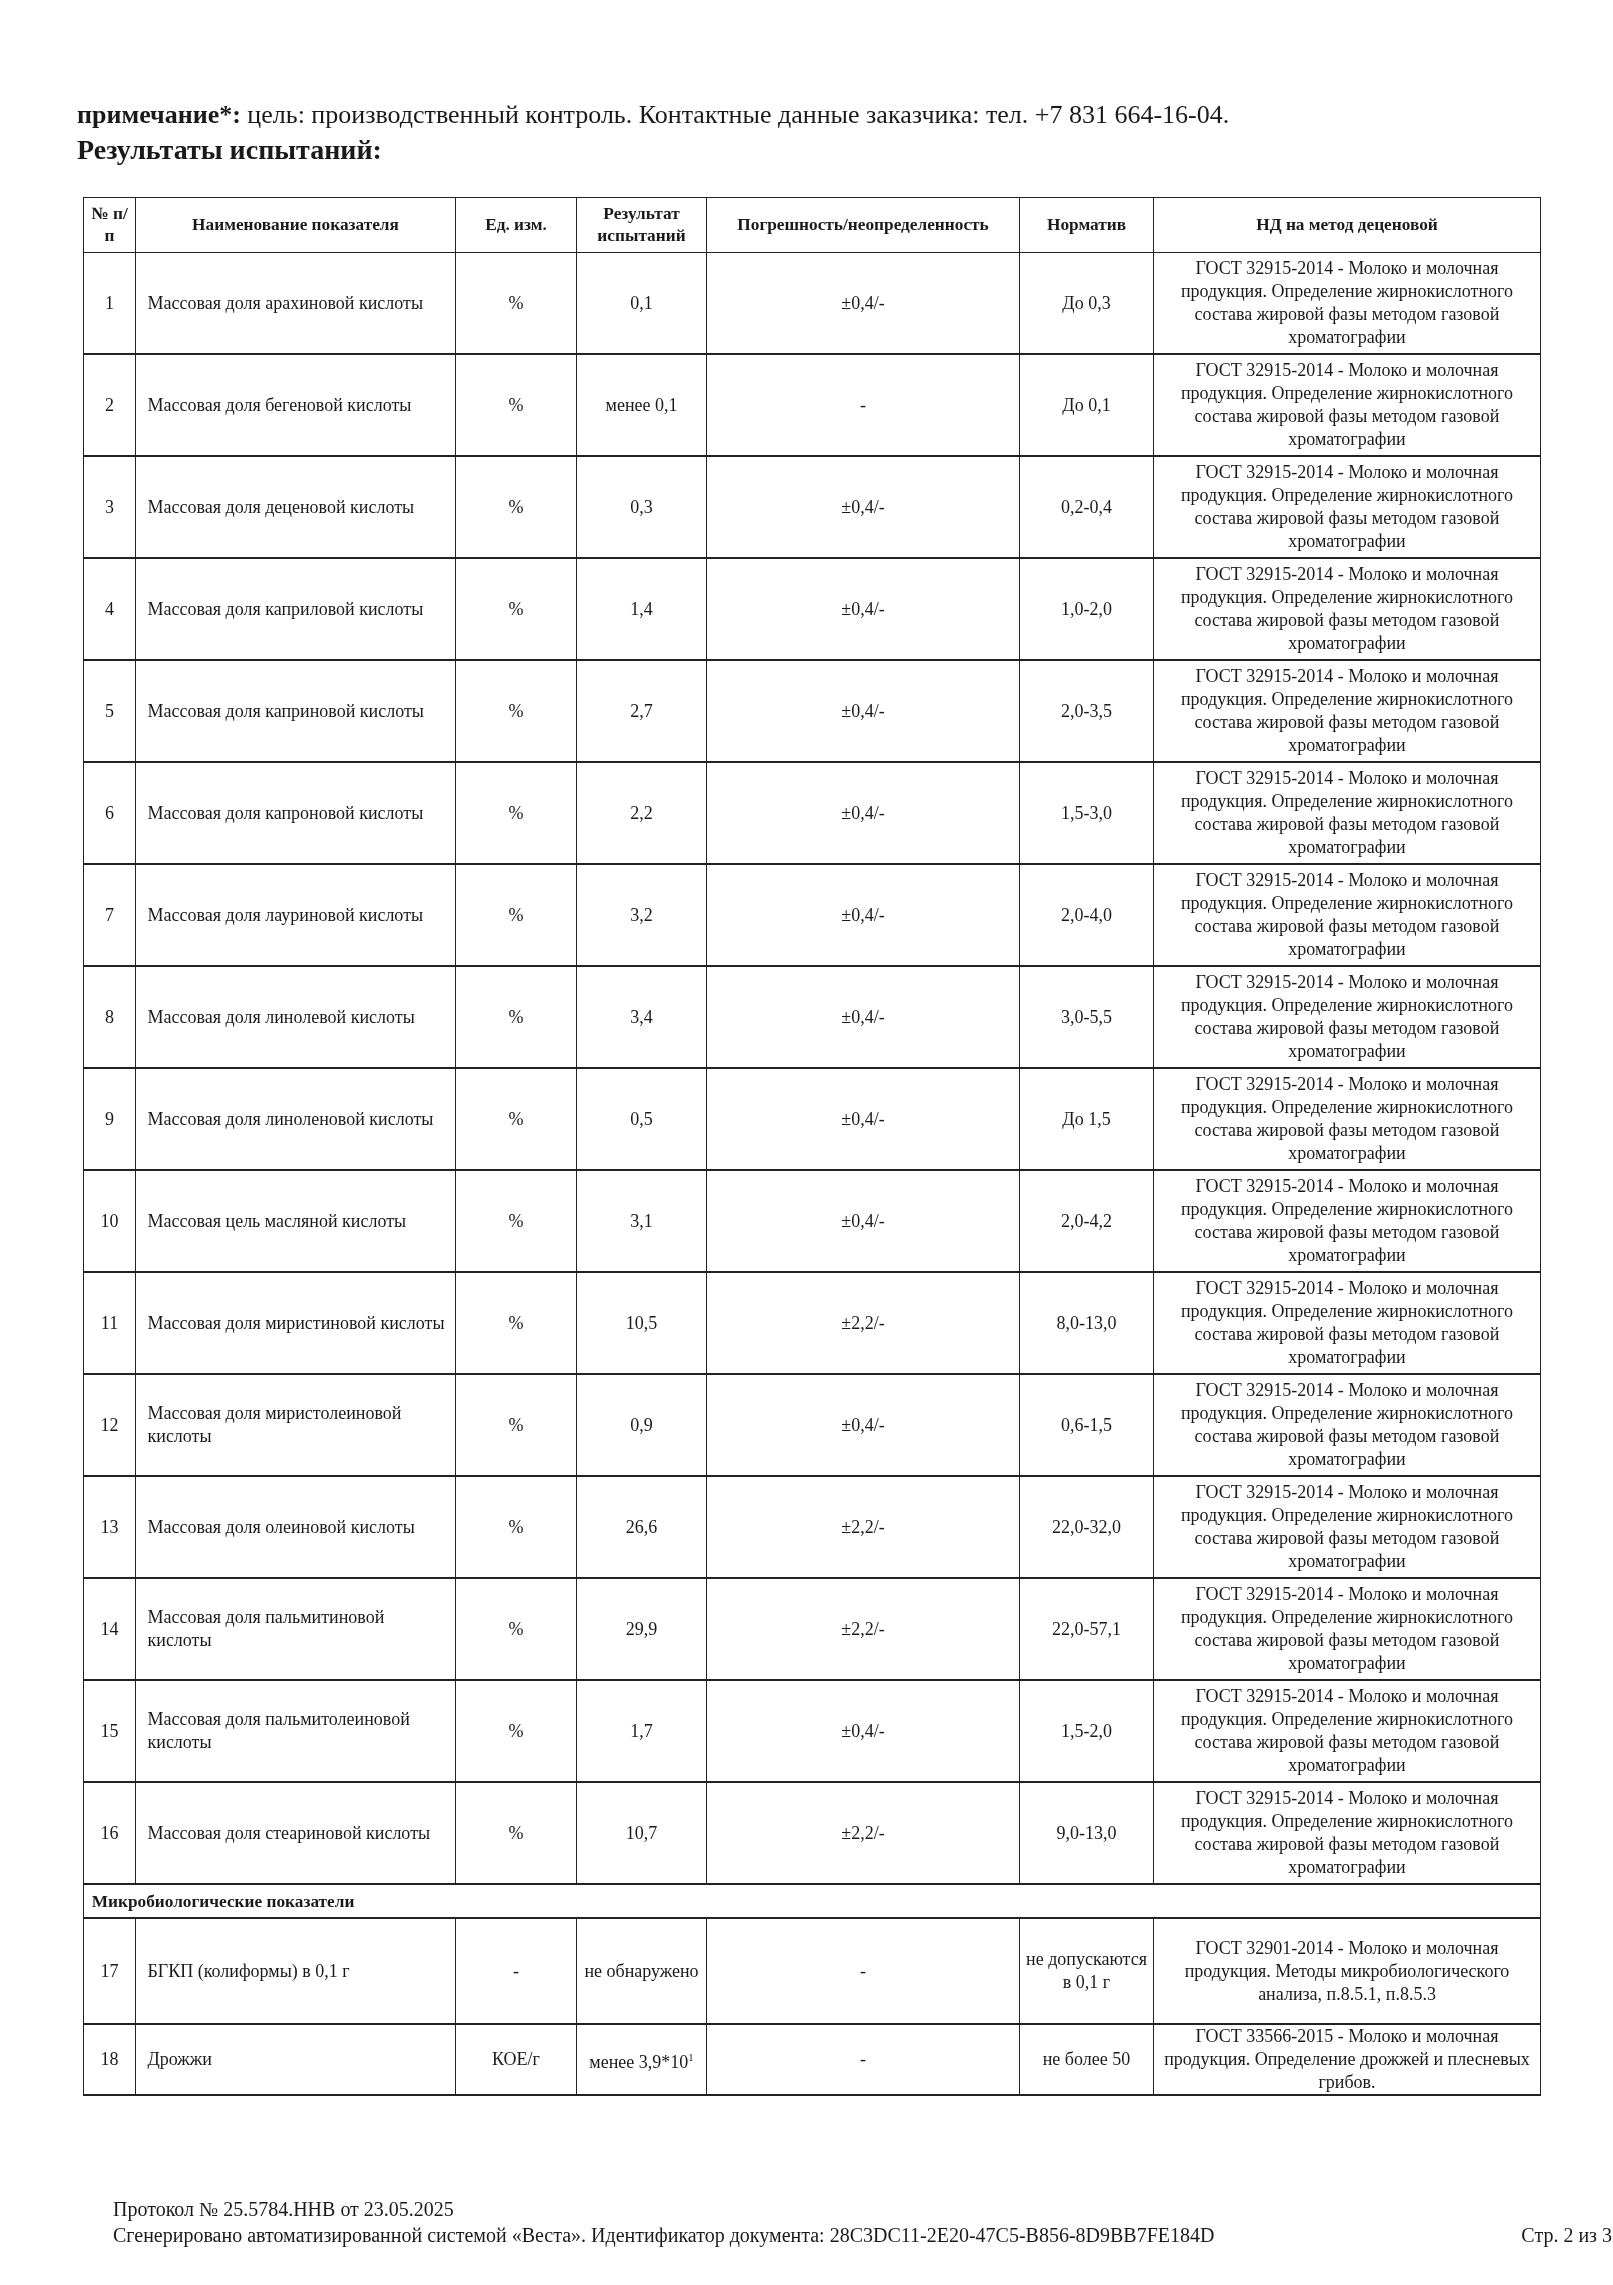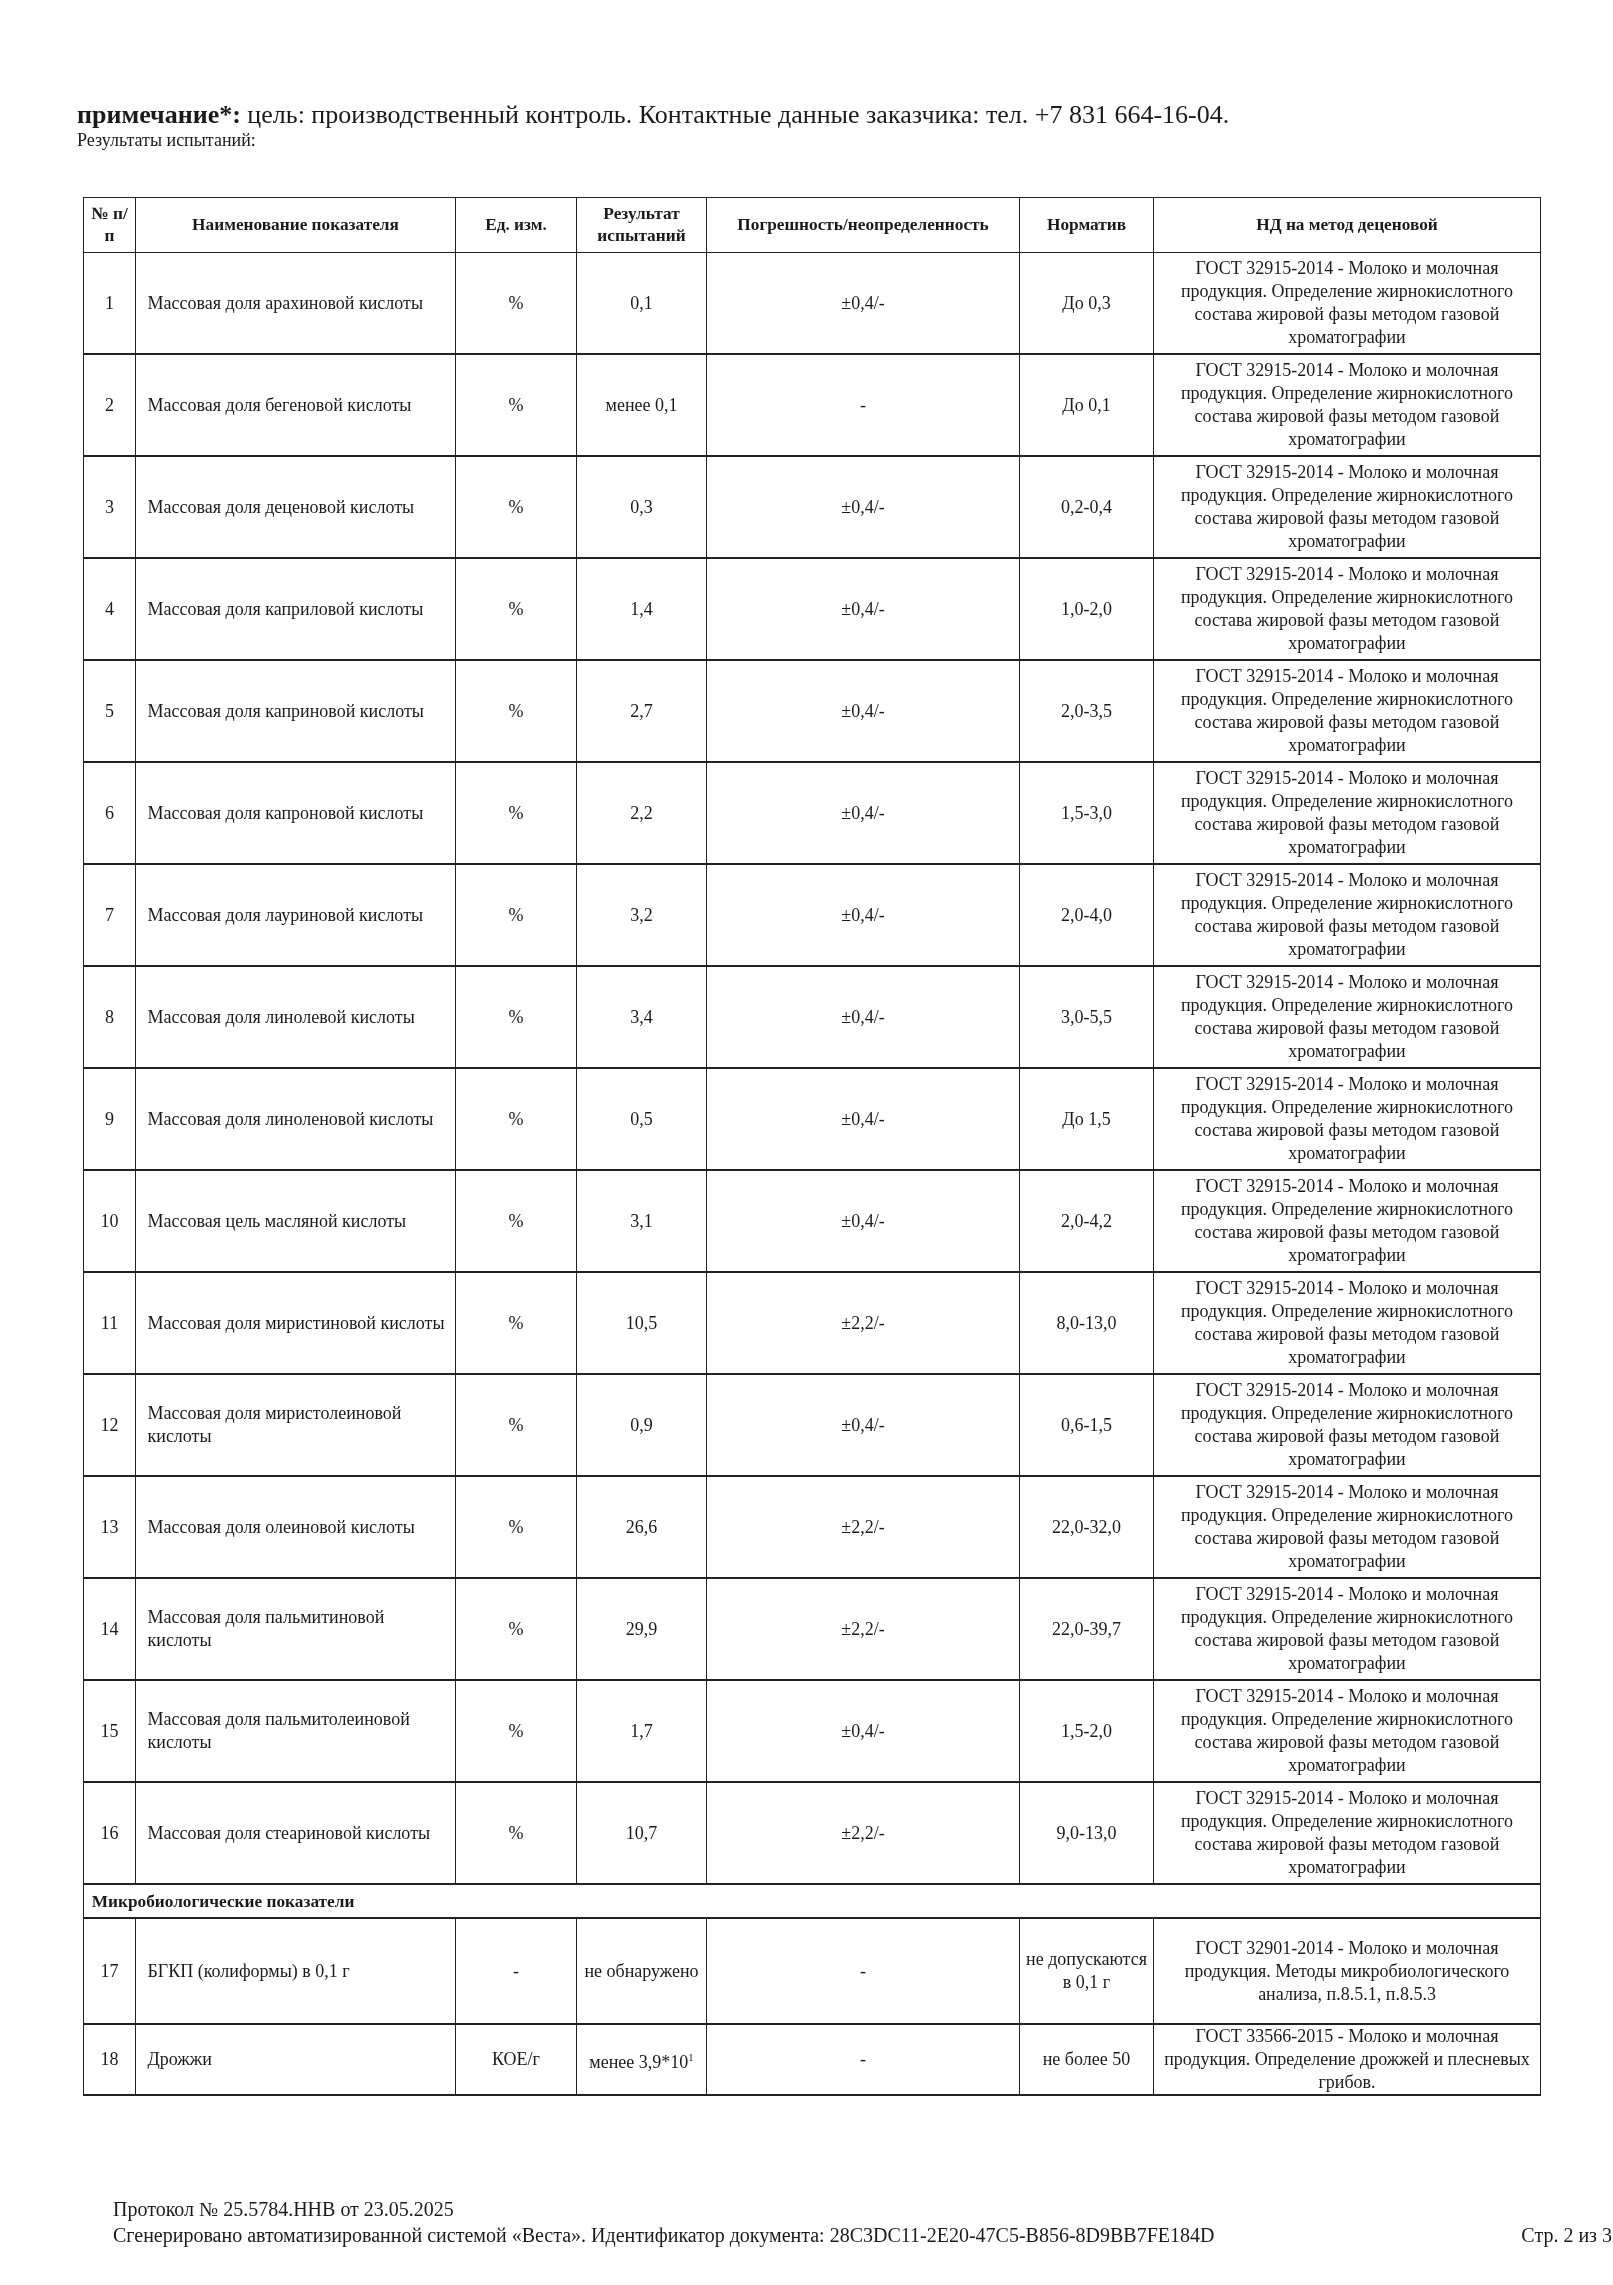--- a/index.html
+++ b/index.html
@@ -6,21 +6,21 @@
   body {
     width: 1614px; height: 2285px; position: relative; overflow: hidden;
     font-family: "Liberation Serif", "DejaVu Serif", serif; color: #1a1a1a;
   }
   .note {
     position: absolute; left: 77px; top: 98px; font-size: 26px; line-height: 33px;
     white-space: nowrap;
   }
   .note b { font-weight: bold; }
   .results-title {
-    position: absolute; left: 77px; top: 124px; font-size: 18px; font-weight: normal; line-height: 33px;
+    position: absolute; left: 77px; top: 133px; font-size: 28px; font-weight: bold; line-height: 33px;
   }
   table.results {
     position: absolute; left: 83px; top: 181px; width: 1456px;
     border-collapse: collapse; table-layout: fixed; margin-top: 16px;
   }
   table.results td, table.results th {
     border: 1.4px solid #222; padding: 0 5.8px; font-size: 18px; line-height: 23px;
     text-align: center; vertical-align: middle; font-weight: normal;
   }
   table.results th { font-weight: bold; font-size: 17.3px; line-height: 22px; height: 54px; }
@@ -185,21 +185,21 @@
         <td class="uncertainty">±2,2/-</td>
         <td class="norm">22,0-32,0</td>
         <td class="method">ГОСТ 32915-2014 - Молоко и молочная продукция. Определение жирнокислотного состава жировой фазы методом газовой хроматографии</td>
       </tr>
       <tr class="row r14">
         <td class="num">14</td>
         <td class="name">Массовая доля пальмитиновой кислоты</td>
         <td class="unit">%</td>
         <td class="result">29,9</td>
         <td class="uncertainty">±2,2/-</td>
-        <td class="norm">22,0-39,7</td>
+        <td class="norm">22,0-57,1</td>
         <td class="method">ГОСТ 32915-2014 - Молоко и молочная продукция. Определение жирнокислотного состава жировой фазы методом газовой хроматографии</td>
       </tr>
       <tr class="row r15">
         <td class="num">15</td>
         <td class="name">Массовая доля пальмитолеиновой кислоты</td>
         <td class="unit">%</td>
         <td class="result">1,7</td>
         <td class="uncertainty">±0,4/-</td>
         <td class="norm">1,5-2,0</td>
         <td class="method">ГОСТ 32915-2014 - Молоко и молочная продукция. Определение жирнокислотного состава жировой фазы методом газовой хроматографии</td>

